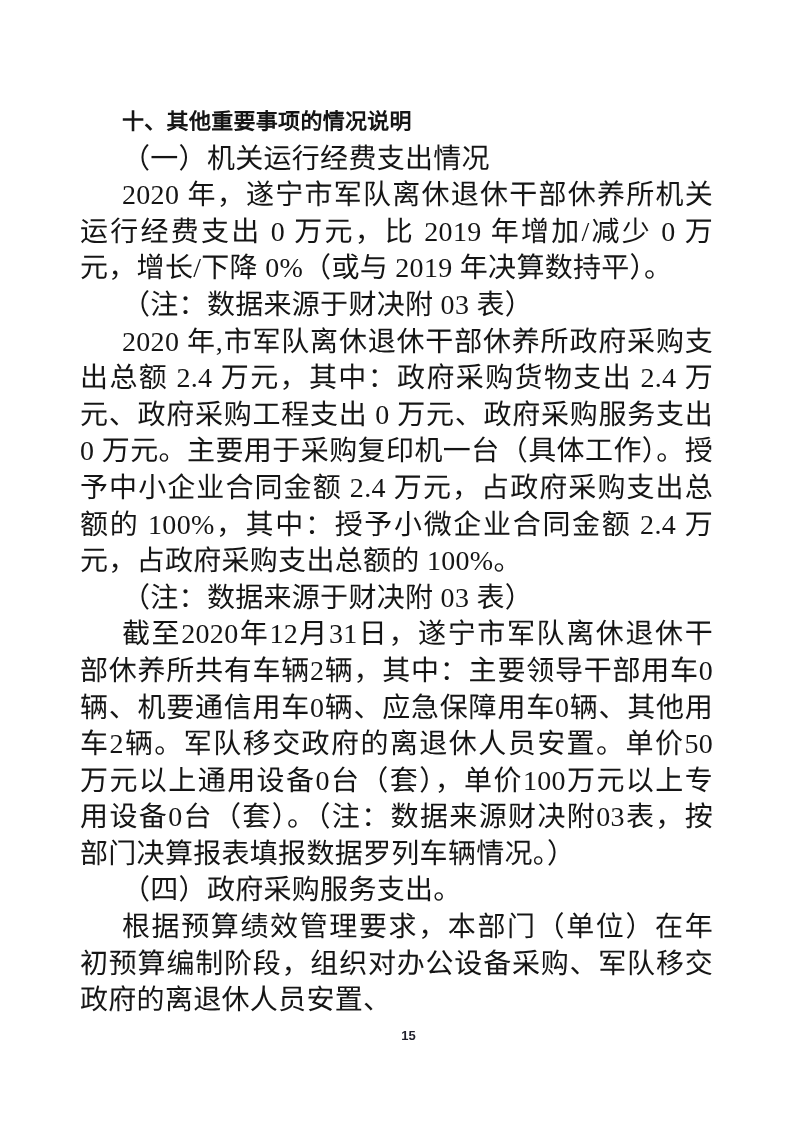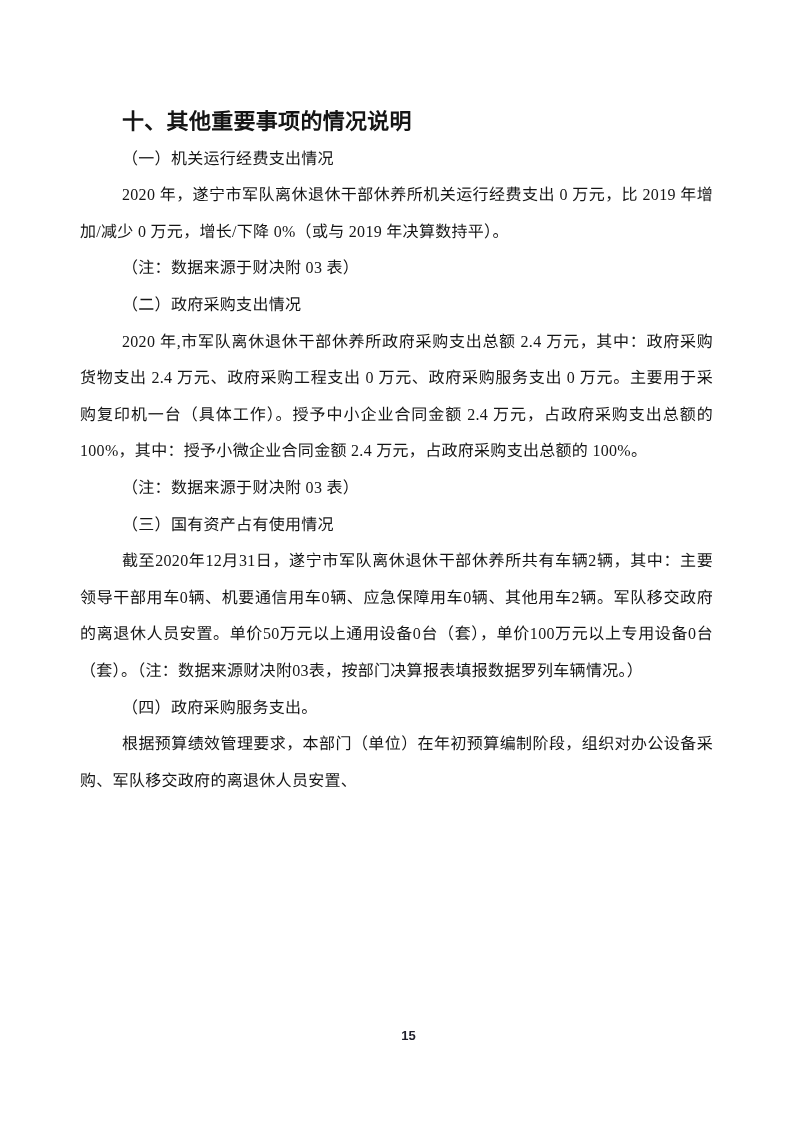--- a/index.html
+++ b/index.html
@@ -14,21 +14,21 @@
     margin: 0 auto;
     background: #ffffff;
     box-sizing: border-box;
     padding: 104px 80px 0 80px;
     overflow: hidden;
     font-family: "Liberation Serif", "DejaVu Serif", serif;
     color: #151515;
   }
   .content p {
     margin: 0;
-    font-size: 16px;
+    font-size: 28px;
     line-height: 36.6px;
     text-align: justify;
     text-indent: 42px;
     letter-spacing: 0.3px;
   }
   .content .doc-heading {
     font-family: "Liberation Sans", "DejaVu Sans", sans-serif;
     font-weight: bold;
     font-size: 22px;
     text-align: left;
@@ -54,25 +54,23 @@
 
 <div class="page">
   <div class="content">
 
     <p class="doc-heading">十、其他重要事项的情况说明</p>
 
     <p class="subsection-title">（一）机关运行经费支出情况</p>
     <p class="body-paragraph">2020 年，遂宁市军队离休退休干部休养所机关运行经费支出 0 万元，比 2019 年增加/减少 0 万元，增长/下降 0%（或与 2019 年决算数持平）。</p>
     <p class="note-line">（注：数据来源于财决附 03 表）</p>
 
-    <p class="subsection-title">（二）政府采购支出情况</p>
     <p class="body-paragraph">2020 年,市军队离休退休干部休养所政府采购支出总额 2.4 万元，其中：政府采购货物支出 2.4 万元、政府采购工程支出 0 万元、政府采购服务支出 0 万元。主要用于采购复印机一台（具体工作）。授予中小企业合同金额 2.4 万元，占政府采购支出总额的 100%，其中：授予小微企业合同金额 2.4 万元，占政府采购支出总额的 100%。</p>
     <p class="note-line">（注：数据来源于财决附 03 表）</p>
 
-    <p class="subsection-title">（三）国有资产占有使用情况</p>
     <p class="body-paragraph">截至2020年12月31日，遂宁市军队离休退休干部休养所共有车辆2辆，其中：主要领导干部用车0辆、机要通信用车0辆、应急保障用车0辆、其他用车2辆。军队移交政府的离退休人员安置。单价50万元以上通用设备0台（套），单价100万元以上专用设备0台（套）。（注：数据来源财决附03表，按部门决算报表填报数据罗列车辆情况。）</p>
 
     <p class="subsection-title">（四）政府采购服务支出。</p>
     <p class="body-paragraph">根据预算绩效管理要求，本部门（单位）在年初预算编制阶段，组织对办公设备采购、军队移交政府的离退休人员安置、</p>
 
   </div>
 
   <div class="page-number">15</div>
 </div>
 

